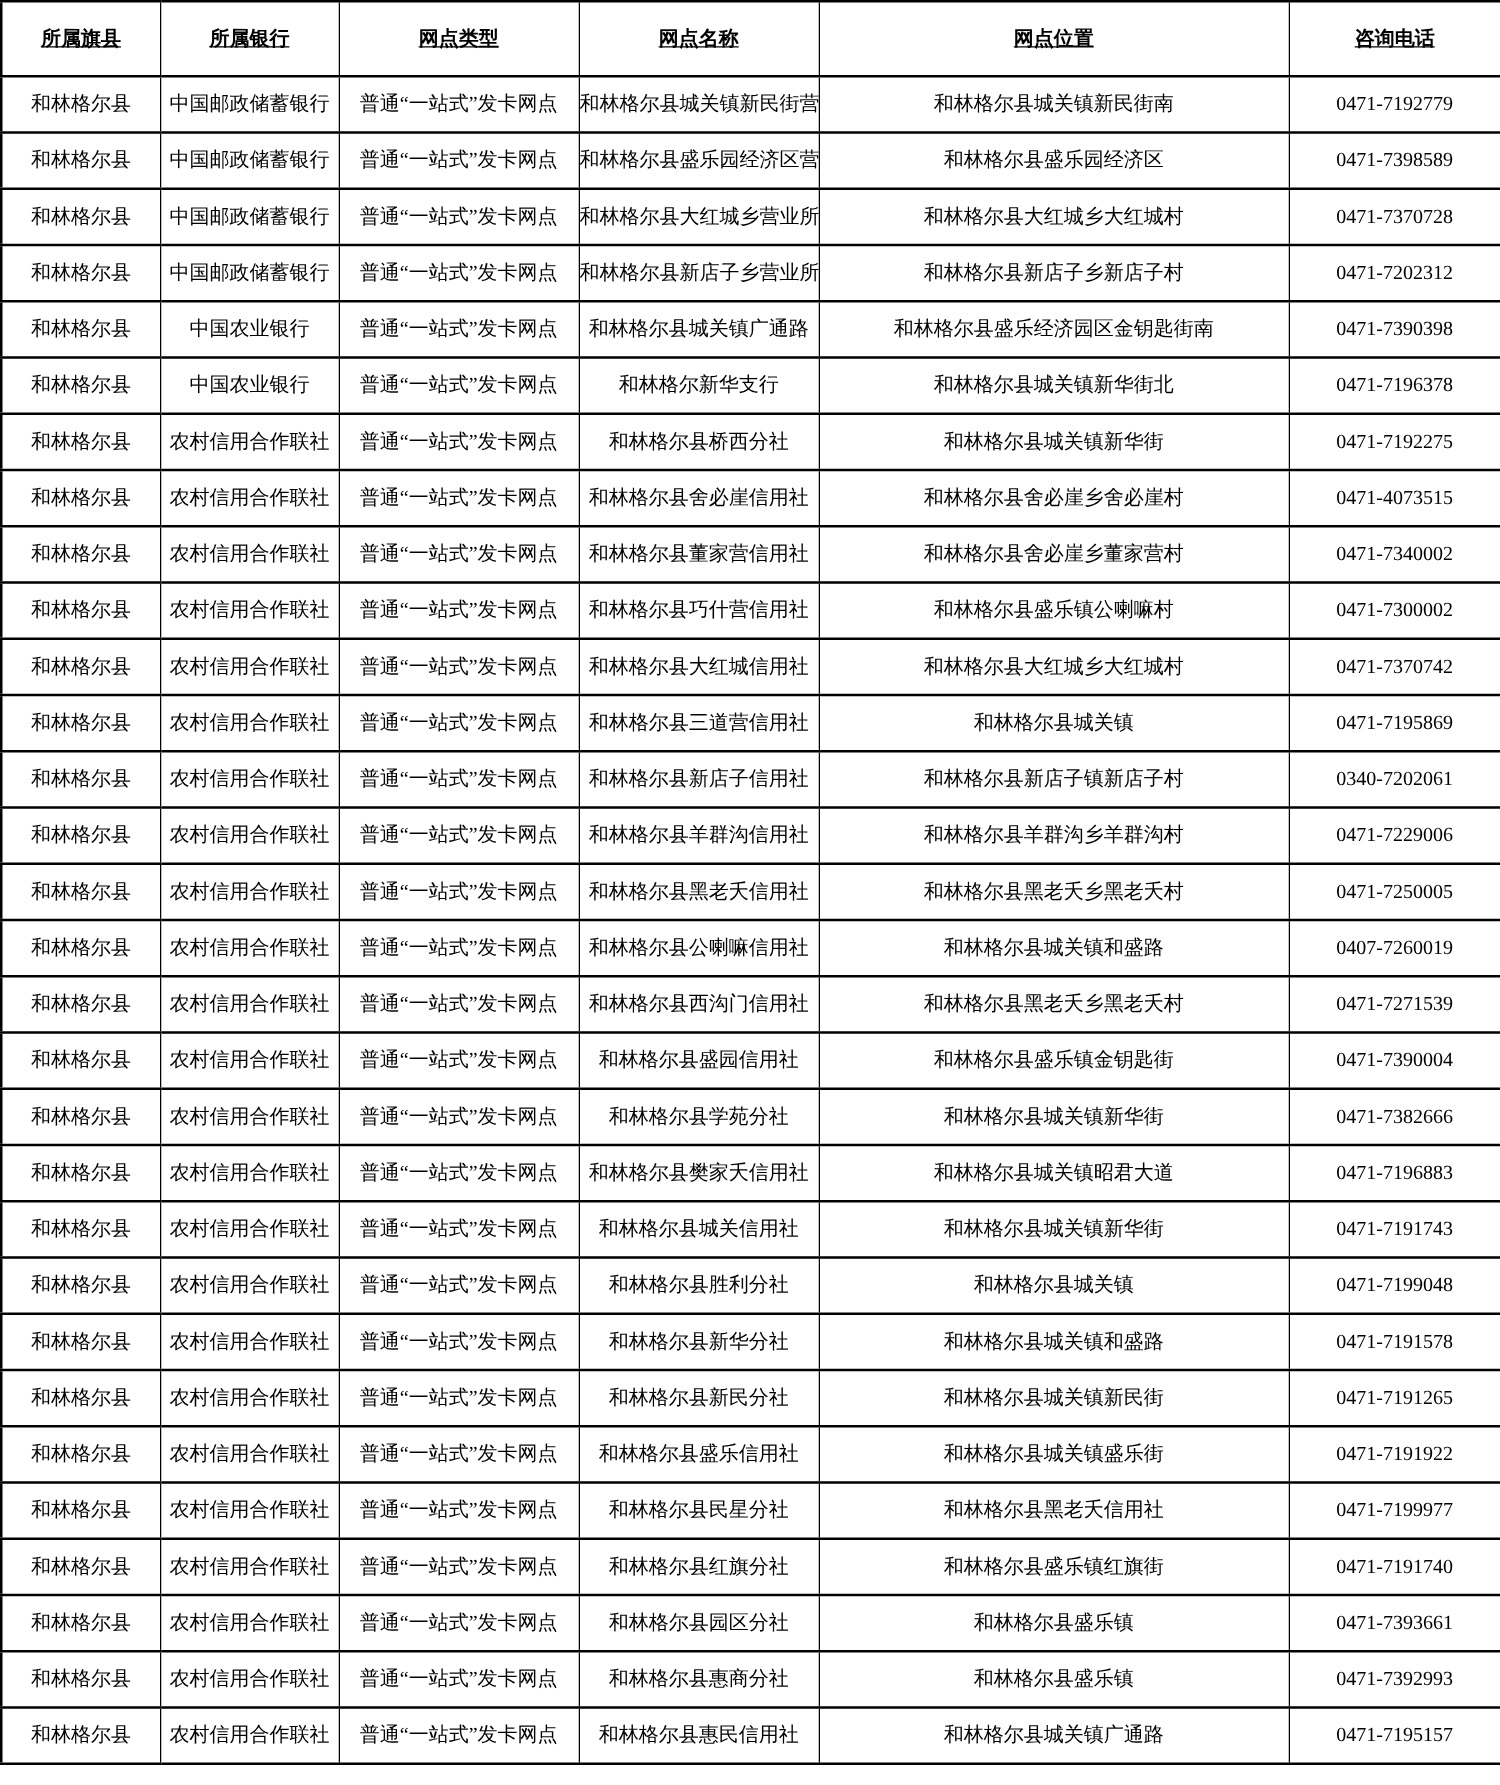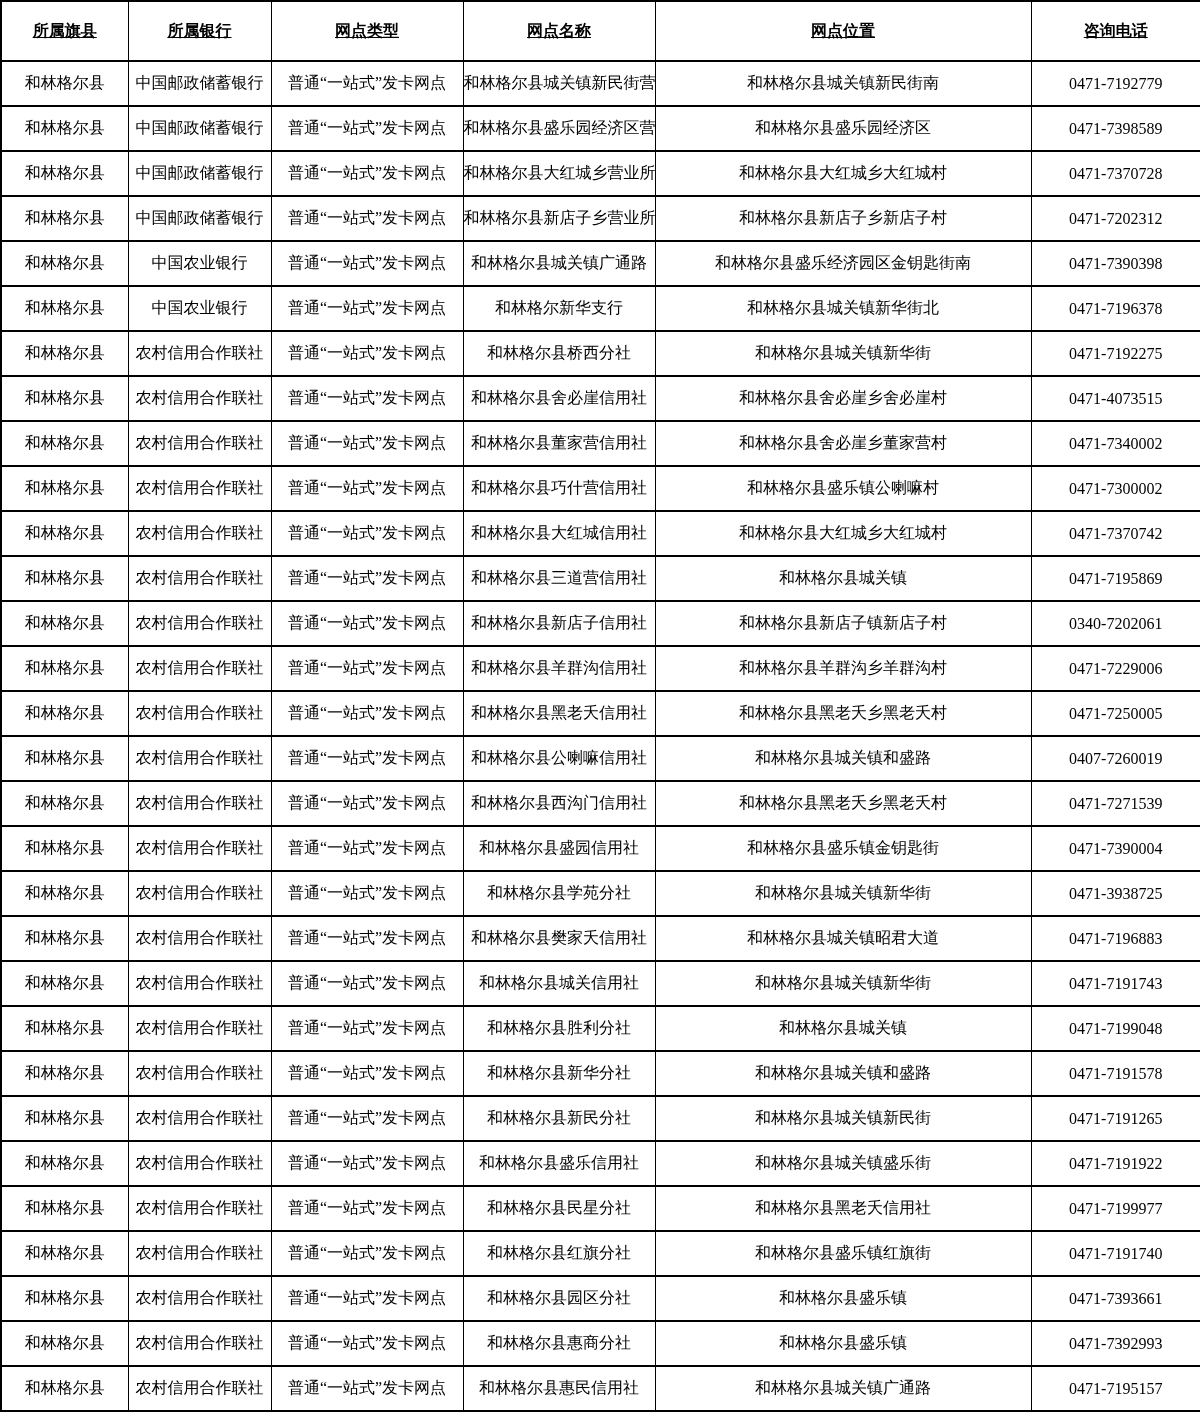--- a/index.html
+++ b/index.html
@@ -448,21 +448,21 @@
         <td>
           <div class="cell-inner">普通“一站式”发卡网点</div>
         </td>
         <td>
           <div class="cell-inner">和林格尔县学苑分社</div>
         </td>
         <td>
           <div class="cell-inner">和林格尔县城关镇新华街</div>
         </td>
         <td>
-          <div class="cell-inner">0471-3938725</div>
+          <div class="cell-inner">0471-7382666</div>
         </td>
       </tr>
       <tr>
         <td>
           <div class="cell-inner">和林格尔县</div>
         </td>
         <td>
           <div class="cell-inner">农村信用合作联社</div>
         </td>
         <td>

